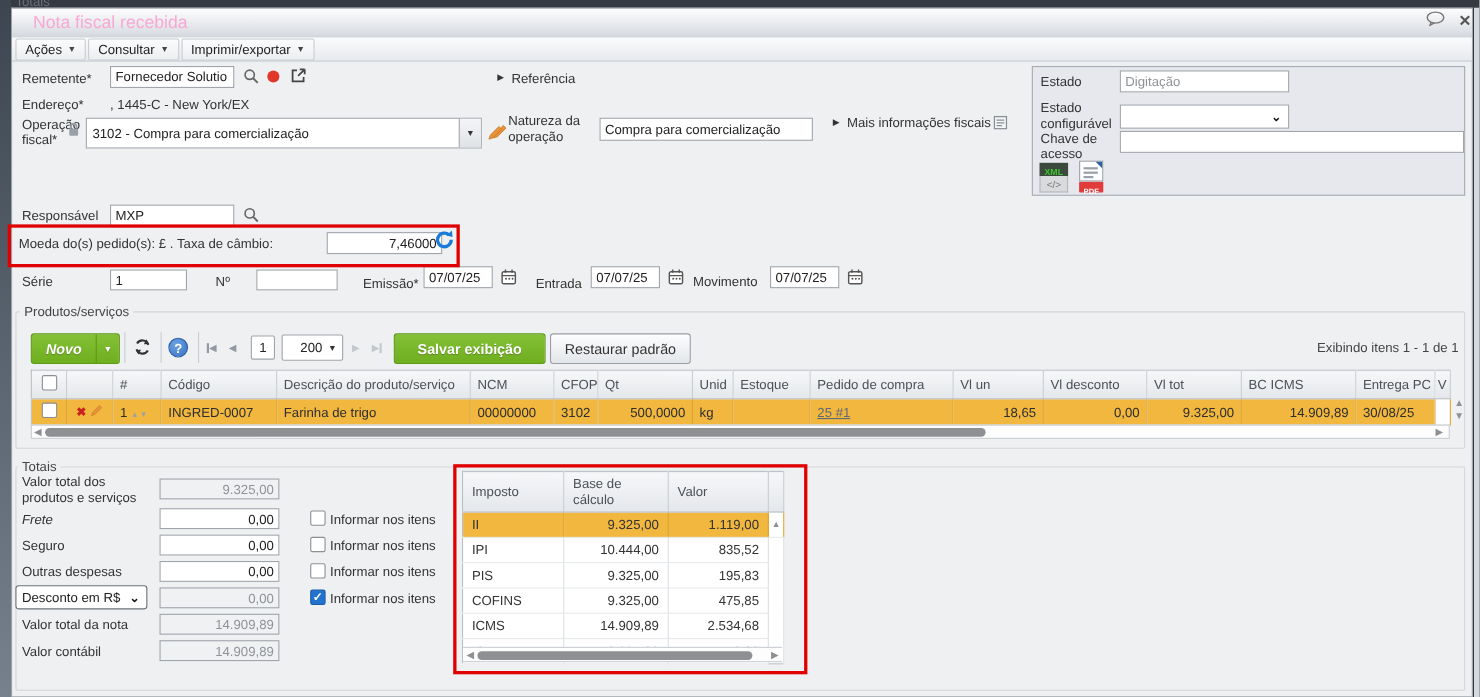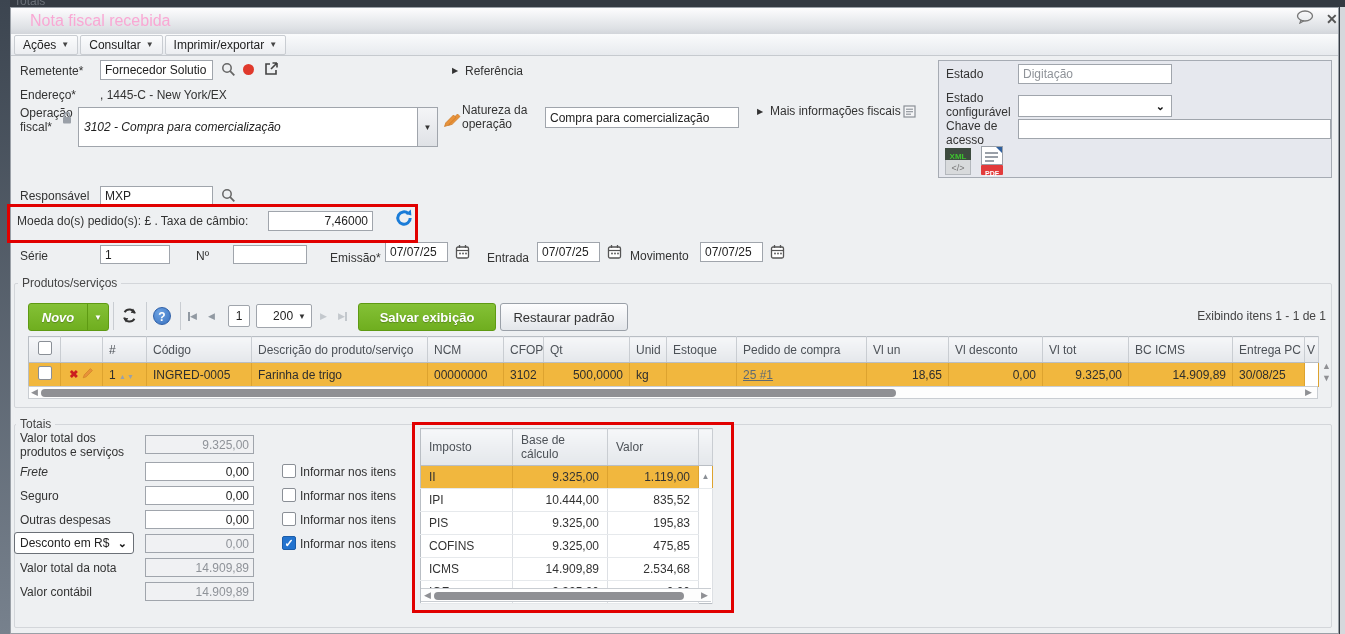--- a/index.html
+++ b/index.html
@@ -119,21 +119,21 @@
 <div class="abs lbl" style="left:20px;top:89px;">Endereço*</div>
 <div class="abs lbl" style="left:100px;top:89px;">, 1445-C - New York/EX</div>
 
 <div class="abs lbl" style="left:20px;top:107px;width:58px;">Operação fiscal*</div>
 <span class="abs icon" style="left:60px;top:110px;z-index:3;">
   <svg width="14" height="15" viewBox="0 0 14 15">
       <path d="M4.5 7 V5 a2.5 2.5 0 0 1 5 0 V7" fill="none" stroke="#9aa0a8" stroke-width="1.6"></path>
       <rect x="3" y="7" width="8" height="6.5" rx="1" fill="#9aa0a8"></rect>
     </svg>
 </span>
-<div class="combo" style="left:78px;top:107px;width:360px;height:40px;font-style:italic;">
+<div class="combo" style="left:78px;top:107px;width:360px;height:28px;">
   <span class="cv">3102 - Compra para comercialização</span>
   <span class="cbtn">
       <span class="tri">▼</span>
     </span>
 </div>
 <span class="abs icon" style="left:447px;top:112px;z-index:3;">
   <svg width="15" height="15" viewBox="0 0 15 15">
       <path d="M1.5 13.5 L2.8 9.8 L10.5 2 L13 4.5 L5.2 12.3 Z" fill="#e8923a" stroke="#c87722" stroke-width=".7"></path>
     </svg>
 </span>
@@ -187,21 +187,21 @@
 <div class="abs lbl" style="left:20px;top:190px;">Responsável</div>
 <input class="inp" style="left: 100px; top: 186px; width: 113px; height: 20px;" value="MXP">
 <span class="abs icon" style="left:221px;top:188px;z-index:3;">
   <svg width="15" height="15" viewBox="0 0 15 15">
       <circle cx="6" cy="6" r="4.2" fill="none" stroke="#666" stroke-width="1.5"></circle>
       <line x1="9.2" y1="9.2" x2="13.3" y2="13.3" stroke="#666" stroke-width="1.8"></line>
     </svg>
 </span>
 
 <div class="abs lbl" style="left:17px;top:215px;">Moeda do(s) pedido(s): £ . Taxa de câmbio:</div>
-<input class="inp num" style="left: 268px; top: 211px; width: 105px; height: 20px;" value="7,46000">
+<input class="inp num" style="left: 297px; top: 211px; width: 105px; height: 20px;" value="7,46000">
 <span class="abs icon" style="left:394px;top:208px;z-index:3;">
   <svg width="20" height="20" viewBox="0 0 20 20">
       <path d="M16.2 10 a6.2 6.2 0 1 1 -1.9 -4.4" fill="none" stroke="#1a7cd8" stroke-width="3"></path>
       <path d="M16.8 1.6 L17.4 7.4 L11.8 6 Z" fill="#1a7cd8"></path>
     </svg>
 </span>
 
 <div class="abs lbl" style="left:20px;top:250px;">Série</div>
 <input class="inp" style="left: 100px; top: 245px; width: 70px; height: 19px;" value="1">
 <div class="abs lbl" style="left:196px;top:250px;">Nº</div>
@@ -327,21 +327,21 @@
     <th>BC ICMS</th>
     <th>Entrega PC</th>
     <th style="padding:4px 2px;">V</th>
   </tr>
   <tr class="sel">
     <td style="text-align:center;"><span class="cb" style="position:relative;display:inline-block;"></span></td>
     <td style="text-align:center;white-space:nowrap;"><span class="xicon">✖</span> <span class="icon"><svg width="12" height="12" viewBox="0 0 15 15">
               <path d="M1.5 13.5 L2.8 9.8 L10.5 2 L13 4.5 L5.2 12.3 Z" fill="#e8923a" stroke="#c87722" stroke-width=".7"></path>
             </svg></span></td>
     <td><span>1</span> <span class="updown">▲▼</span></td>
-    <td>INGRED-0005</td>
+    <td>INGRED-0007</td>
     <td>Farinha de trigo</td>
     <td>00000000</td>
     <td>3102</td>
     <td class="r">500,0000</td>
     <td>kg</td>
     <td></td>
     <td><span class="link">25 #1</span></td>
     <td class="r">18,65</td>
     <td class="r">0,00</td>
     <td class="r">9.325,00</td>

